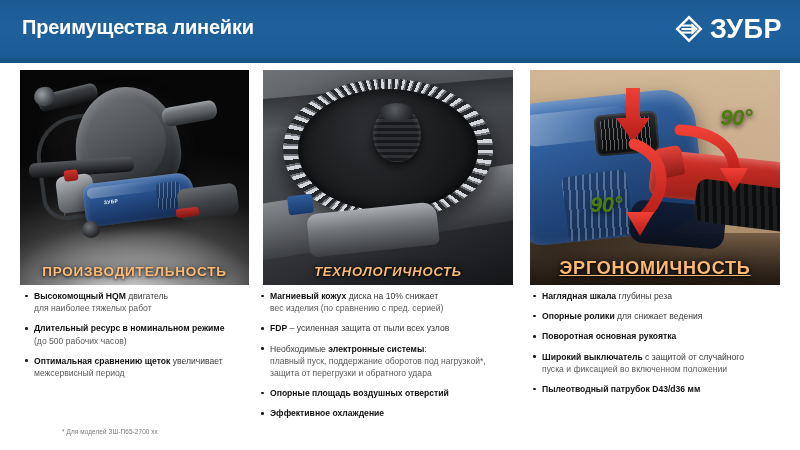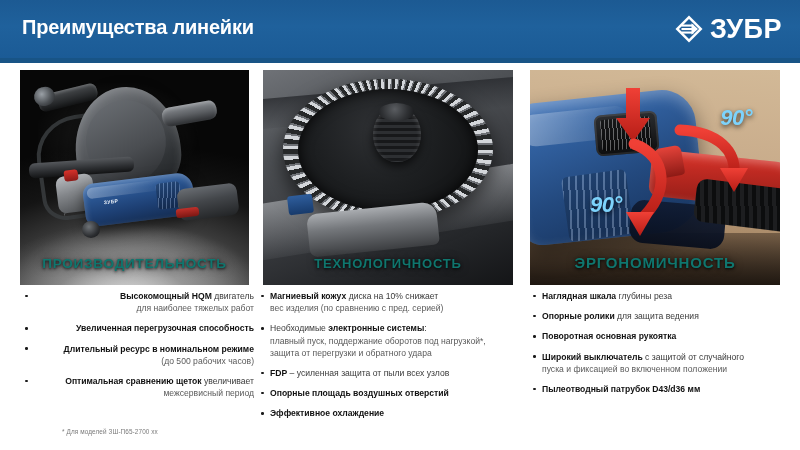--- a/index.html
+++ b/index.html
@@ -86,46 +86,46 @@
     left: 0;
     top: 70px;
     width: 800px;
   }
   .card {
     position: absolute;
     top: 0;
     width: 229px;
   }
   .card-1 { left: 20px;  width: 229px; }
-  .card-2 { left: 263px; width: 250px; }
+  .card-2 { left: 263px; width: 250px; font-style: italic; }
   .card-3 { left: 530px; width: 250px; }
 
   .photo {
     position: relative;
     width: 100%;
     height: 215px;
     overflow: hidden;
     background: #0b0b0b;
   }
 
   .photo-caption {
     position: absolute;
     left: 0;
     right: 0;
-    bottom: 14px;
+    bottom: 6px;
     text-align: center;
     font-size: 13.5px;
     font-weight: bold;
-    color: #0f766e;
+    color: #fdba74;
     letter-spacing: 0.8px;
     text-shadow: 0 1px 3px rgba(0,0,0,.85), 0 0 8px rgba(0,0,0,.6);
     z-index: 40;
   }
   .card-2 .photo-caption { font-size: 13px; }
-  .card-3 .photo-caption { font-size: 15px; }
+  .card-3 .photo-caption { font-size: 18px; text-decoration: underline; }
 
   
   .ph1-bg {
     position: absolute; inset: 0;
     background:
       radial-gradient(120% 70% at 50% 105%, #cfcfcf 0%, #8d8d8d 22%, #3a3a3a 48%, #141414 72%, #070707 100%),
       linear-gradient(180deg, #121212 0%, #0a0a0a 55%, #1d1d1d 100%);
   }
   .ph1-floor {
     position: absolute; left: -5%; right: -5%; bottom: 0; height: 44%;
@@ -394,36 +394,36 @@
     position: absolute; left: 40%; top: 62%;
     width: 38%; height: 20%;
     background: linear-gradient(180deg, rgba(16,28,52,.95), rgba(8,14,28,.95));
     border-radius: 14px;
     transform: rotate(5deg);
   }
   
   .ph3-arrow-svg { position: absolute; inset: 0; z-index: 25; }
   .deg-label {
     position: absolute;
-    color: #7dd3fc;
+    color: #4d7c0f;
     font-weight: bold;
     font-style: italic;
     text-shadow: 0 2px 5px rgba(0,0,0,.7);
     z-index: 30;
     letter-spacing: -.5px;
   }
   .deg-1 { left: 60px; top: 122px; font-size: 22px; }
   .deg-2 { right: 28px; top: 35px; font-size: 22px; }
 
   
   .bullets {
     position: absolute;
     top: 290px;
   }
-  .b-col-1 { left: 22px;  width: 232px; text-align: right; }
+  .b-col-1 { left: 22px;  width: 232px; }
   .b-col-2 { left: 258px; width: 256px; }
   .b-col-3 { left: 530px; width: 258px; }
 
   .bullet {
     position: relative;
     padding-left: 12px;
     margin-bottom: 8px;
     font-size: 8.6px;
     line-height: 1.42;
     color: #3a3a3a;
@@ -565,59 +565,56 @@
       </div>
     </div>
   </div>
 
   <div class="bullets b-col-1">
     <div class="bullet">
       <b>Высокомощный HQM</b><span> двигатель</span><br>
       <span class="sub">для наиболее тяжелых работ</span>
     </div>
     <div class="bullet">
-      <b>Увеличенная перегрузочная способность</b>
-    </div>
-    <div class="bullet">
       <b>Длительный ресурс в номинальном режиме</b><br>
       <span class="sub">(до 500 рабочих часов)</span>
     </div>
     <div class="bullet">
       <b>Оптимальная сравнению щеток</b><span> увеличивает</span><br>
       <span class="sub">межсервисный период</span>
     </div>
   </div>
 
   <div class="bullets b-col-2">
     <div class="bullet">
       <b>Магниевый кожух</b><span> диска на 10% снижает</span><br>
       <span class="sub">вес изделия (по сравнению с пред. серией)</span>
+    </div>
+    <div class="bullet">
+      <b>FDP</b><span> – усиленная защита от пыли всех узлов</span>
     </div>
     <div class="bullet">
       <span>Необходимые </span><b>электронные системы</b><span>:</span><br>
       <span class="sub">плавный пуск, поддержание оборотов под нагрузкой*,</span><br>
       <span class="sub">защита от перегрузки и обратного удара</span>
     </div>
     <div class="bullet">
-      <b>FDP</b><span> – усиленная защита от пыли всех узлов</span>
-    </div>
-    <div class="bullet">
       <b>Опорные площадь воздушных отверстий</b>
     </div>
     <div class="bullet">
       <b>Эффективное охлаждение</b>
     </div>
   </div>
 
   <div class="bullets b-col-3">
     <div class="bullet">
       <b>Наглядная шкала</b><span> глубины реза</span>
     </div>
     <div class="bullet">
-      <b>Опорные ролики</b><span> для защита ведения</span>
+      <b>Опорные ролики</b><span> для снижает ведения</span>
     </div>
     <div class="bullet">
       <b>Поворотная основная рукоятка</b>
     </div>
     <div class="bullet">
       <b>Широкий выключатель</b><span> с защитой от случайного</span><br>
       <span class="sub">пуска и фиксацией во включенном положении</span>
     </div>
     <div class="bullet">
       <b>Пылеотводный патрубок D43/d36 мм</b>

